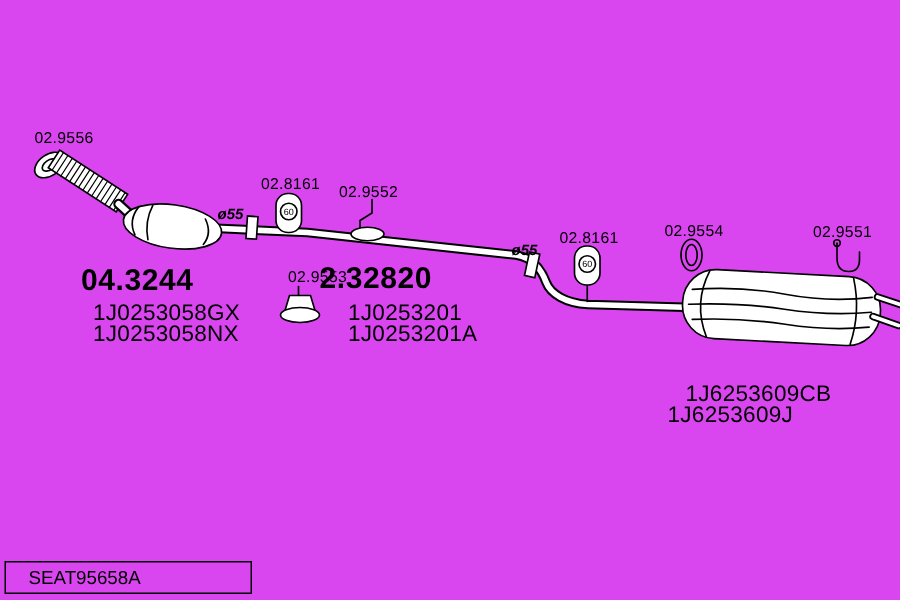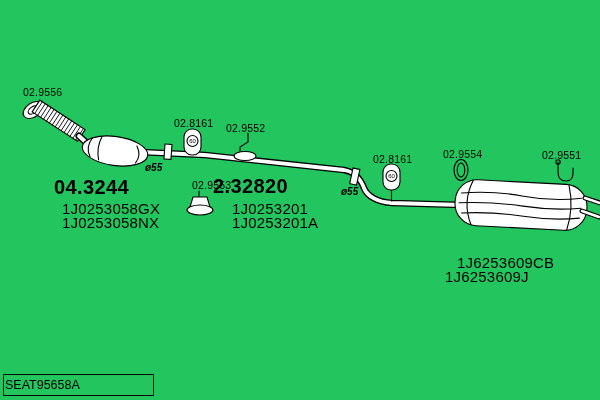--- a/index.html
+++ b/index.html
@@ -1,29 +1,29 @@
 <!DOCTYPE html>
 <html><head>
 <meta charset="utf-8">
 <style>
   html,body{margin:0;padding:0;}
   body{
     width:600px;height:400px;background:#ffffff;
     font-family:"Liberation Sans", sans-serif;color:#000;
     position:relative;overflow:hidden;
   }
-  .stage{position:absolute;left:0;top:0;width:600px;height:400px;background:#22c55e;}
+  .stage{position:absolute;left:0;top:0;width:600px;height:400px;background:#d946ef;}
   .abs{position:absolute;white-space:nowrap;}
   .lbl-sm{font-size:10.5px;letter-spacing:.2px;}
   .lbl-big{font-size:20px;letter-spacing:.4px;font-weight:bold;}
   .lbl-ref{font-size:15px;letter-spacing:.2px;}
-  .diam{font-size:10px;font-weight:bold;font-style:italic;margin-top:24px;}
+  .diam{font-size:10px;font-weight:bold;font-style:italic;}
   .plate{
     border:1.4px solid #000;width:148px;height:20px;
-    font-size:12.5px;line-height:20px;padding-left:1px;box-sizing:content-box;
+    font-size:12.5px;line-height:20px;padding-left:15px;box-sizing:content-box;
   }
   svg{position:absolute;left:0;top:0;}
 </style>
 </head>
 <body>
 
 <div class="stage">
 
   <svg width="600" height="400" viewBox="0 0 600 400">
     <g stroke="#000" fill="none" stroke-width="1.1" stroke-linecap="round">

